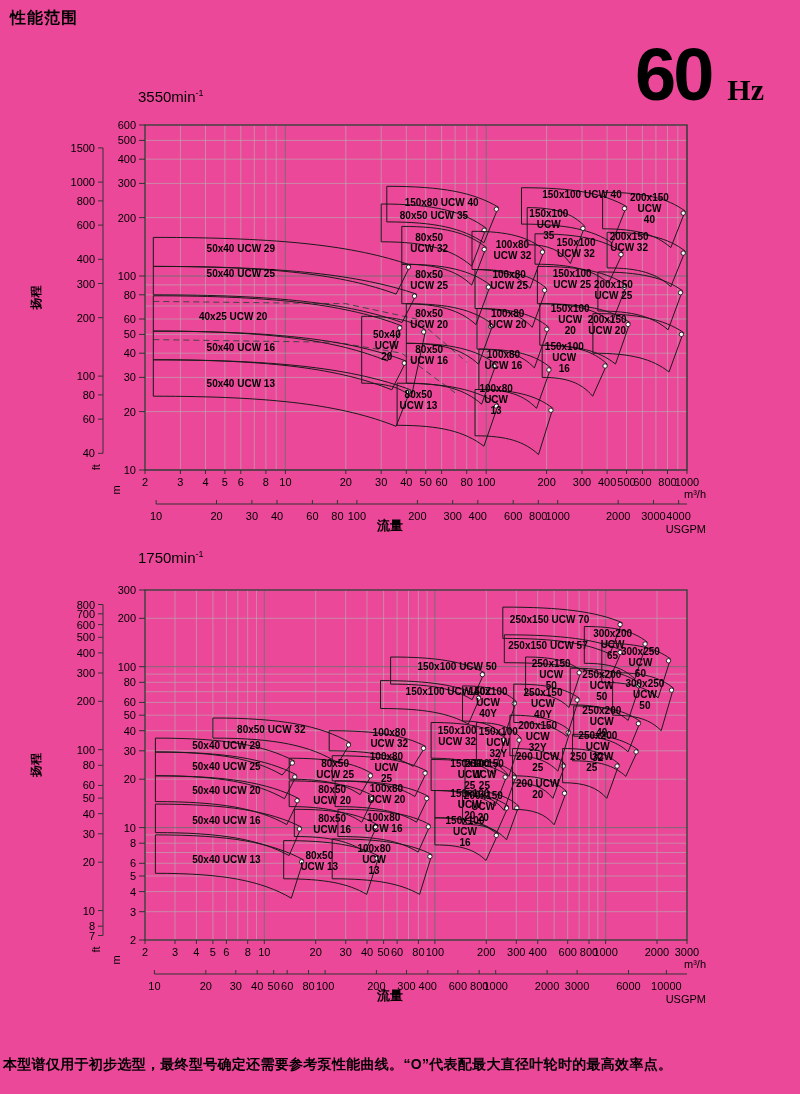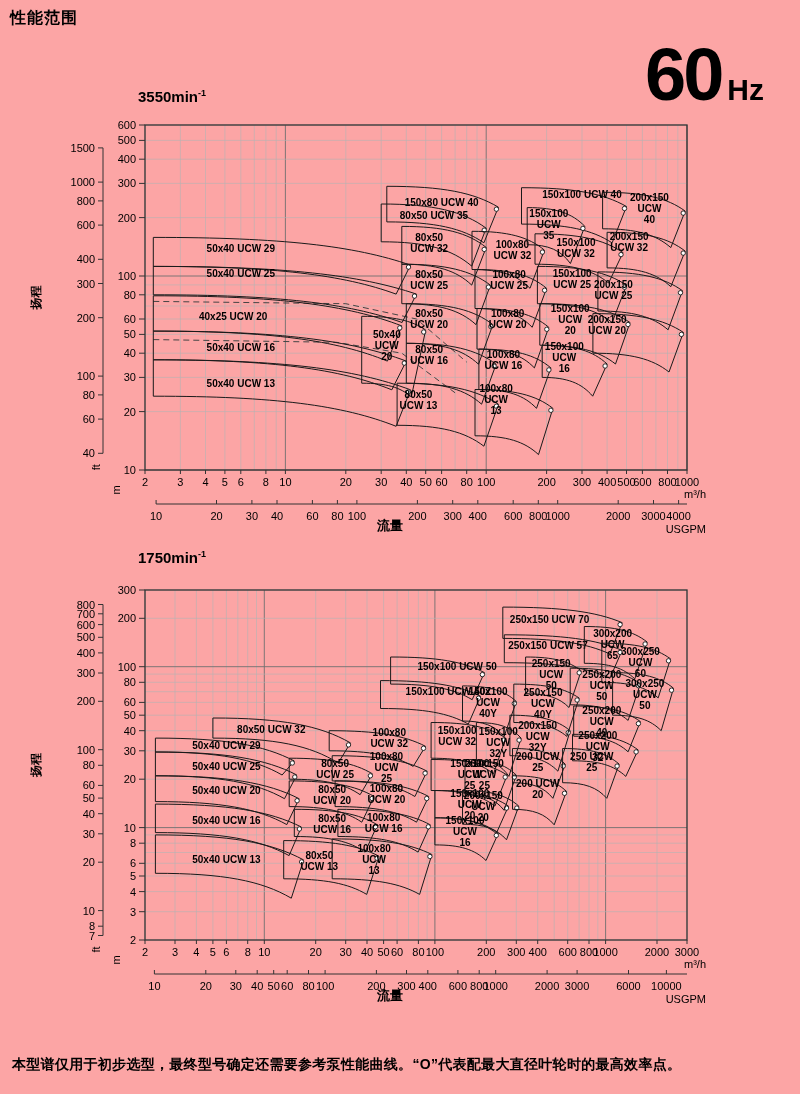--- a/index.html
+++ b/index.html
@@ -1,29 +1,29 @@
 <!DOCTYPE html>
 <html><head>
 <meta charset="utf-8">
 <style>
   html,body{margin:0;padding:0;background:#e8e8e8;}
-  .page{position:relative;width:800px;height:1094px;background:#fca5a5;overflow:hidden;
+  .page{position:relative;width:800px;height:1094px;background:#ec4899;overflow:hidden;
         font-family:"Liberation Sans","DejaVu Sans",sans-serif;color:#000;}
   .hdr{position:absolute;top:8px;left:10px;font-size:16px;font-weight:700;letter-spacing:1px;}
   .freq{position:absolute;top:40px;right:36px;display:inline-flex;align-items:baseline;font-weight:700;}
   .freq .big{font-size:74px;line-height:70px;letter-spacing:-3px;}
-  .freq .hz{font-size:30px;margin-left:6px;}
-  .ctitle{position:absolute;left:138px;font-size:15px;font-weight:700;}
+  .freq .hz{font-size:30px;margin-left:16px;font-family:Liberation Serif, serif;}
+  .ctitle{position:absolute;left:138px;font-size:15px;font-weight:400;}
   .ctitle sup{font-size:9px;}
   .t1{top:88px;}
   .t2{top:549px;}
   svg{position:absolute;left:0;}
   #svg1{top:0;}
   #svg2{top:540px;}
-  .note{position:absolute;left:12px;top:1056px;width:786px;font-size:14px;font-weight:600;letter-spacing:0.3px;}
+  .note{position:absolute;left:3px;top:1056px;width:786px;font-size:14px;font-weight:600;letter-spacing:0.3px;}
 </style>
 </head>
 <body>
 
 <div class="page">
   <div class="hdr">性能范围</div>
   <div class="freq">
     <span class="big">60</span>
       <span class="hz">Hz</span>
   </div>

